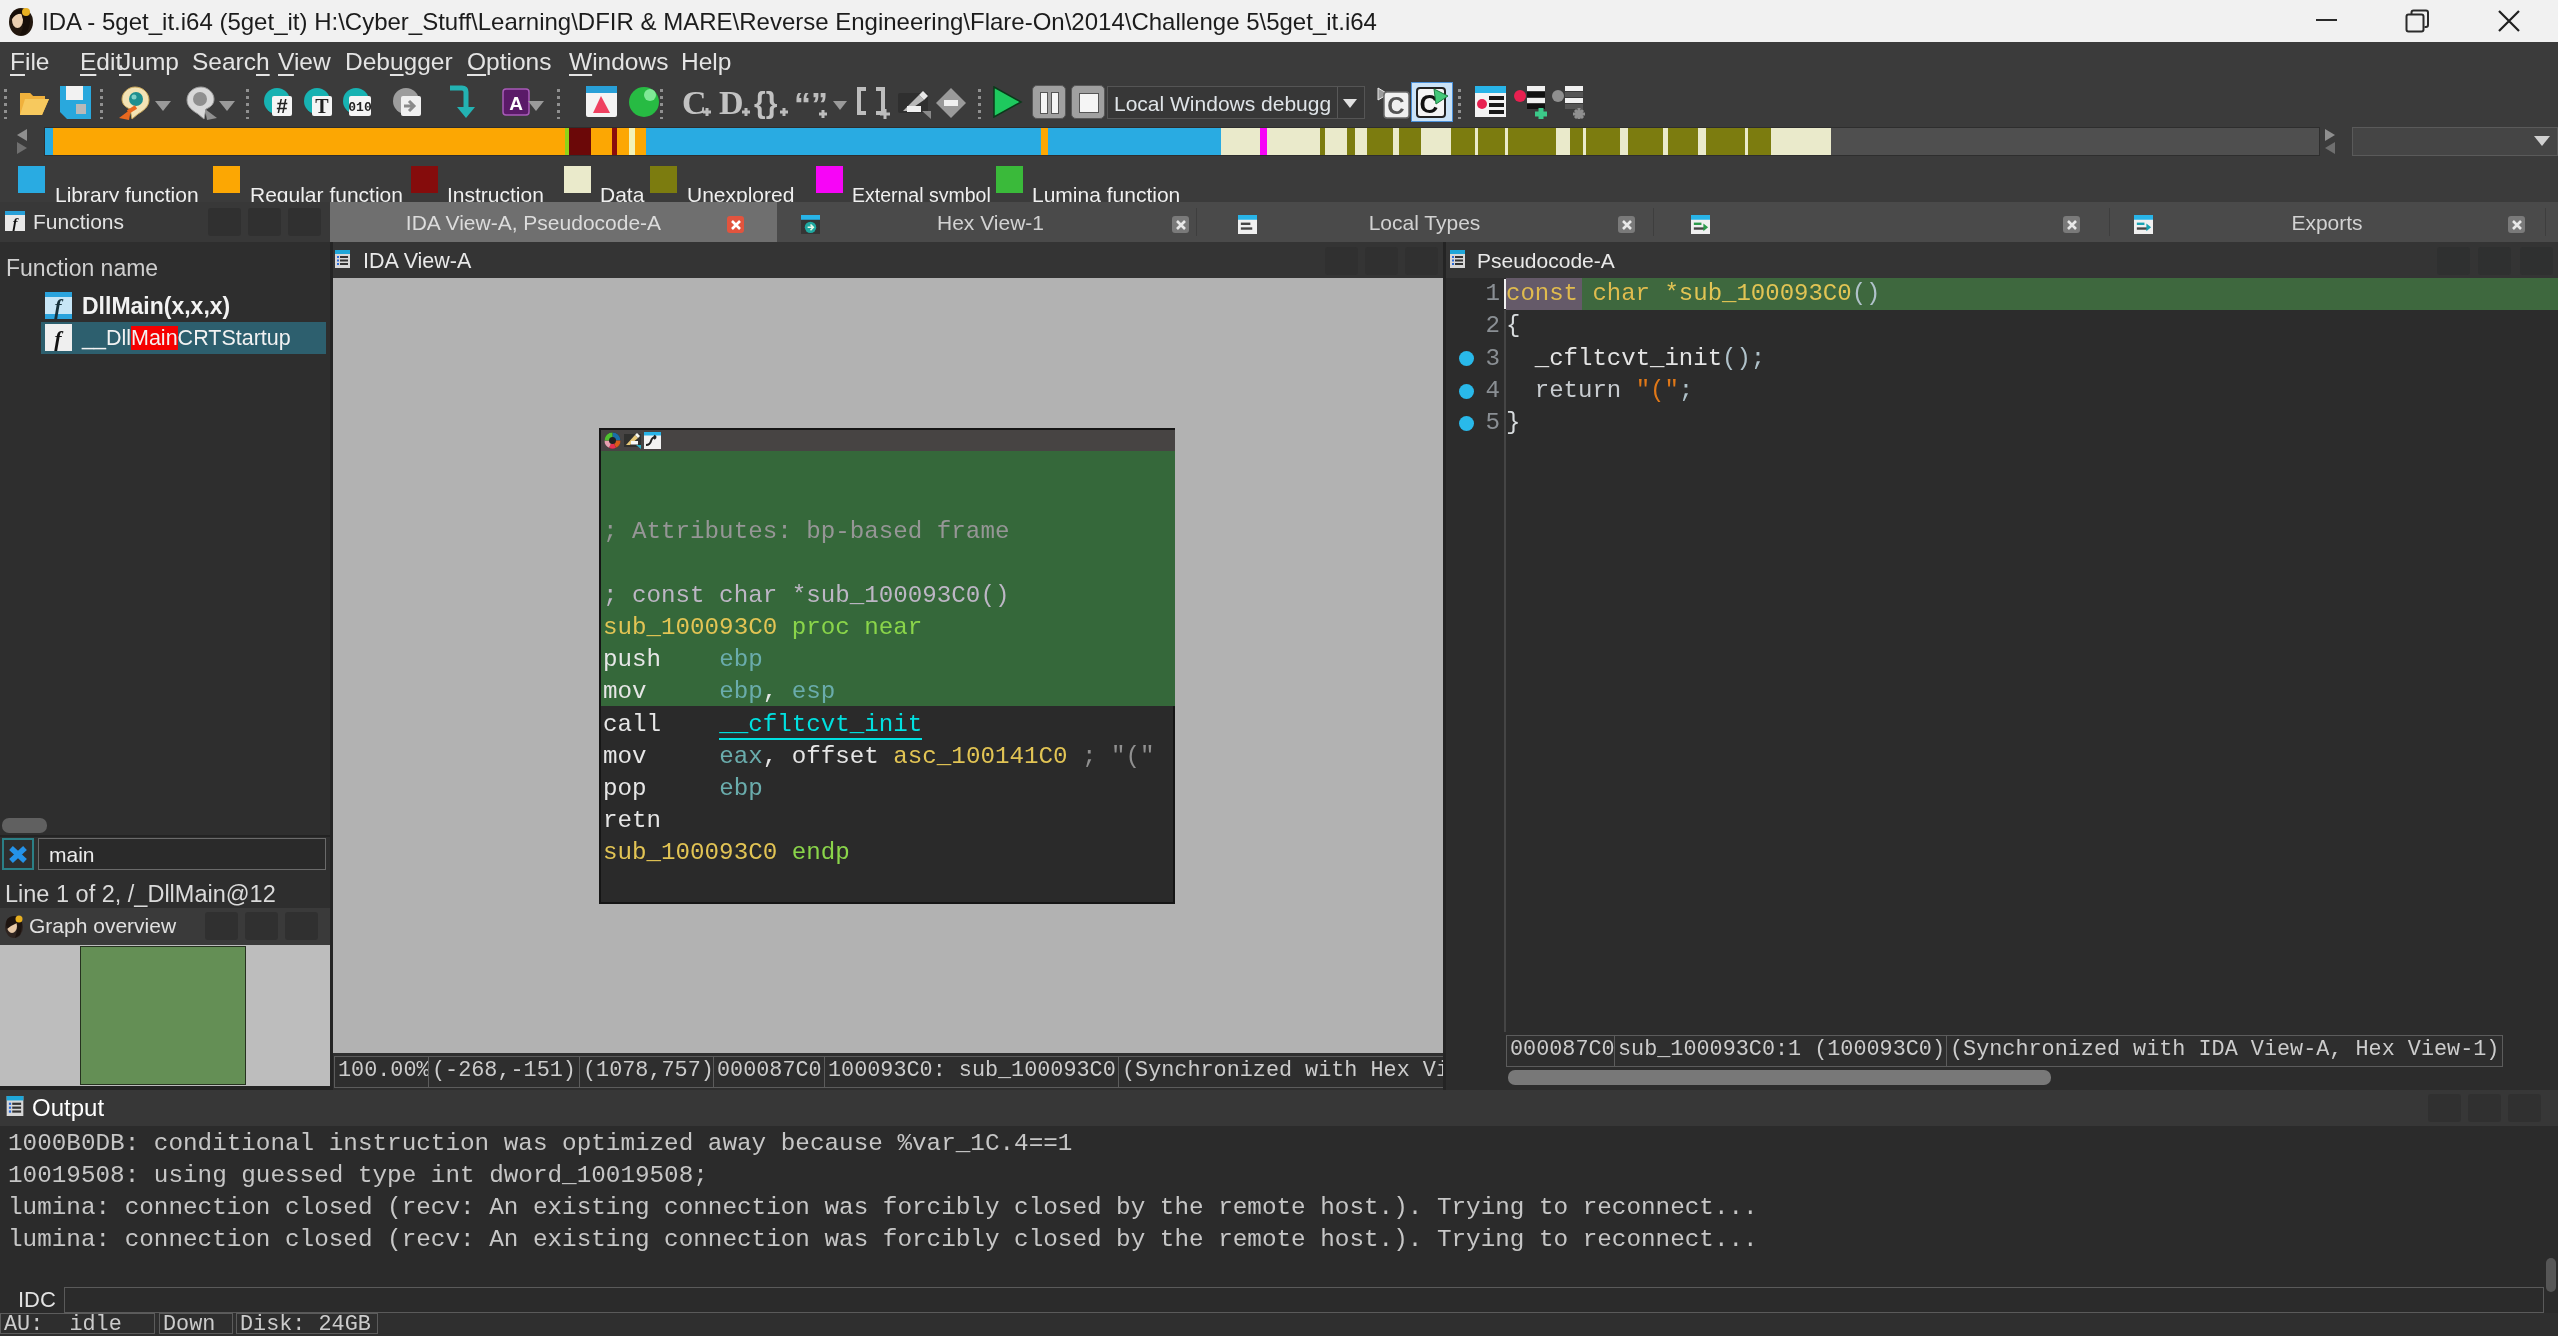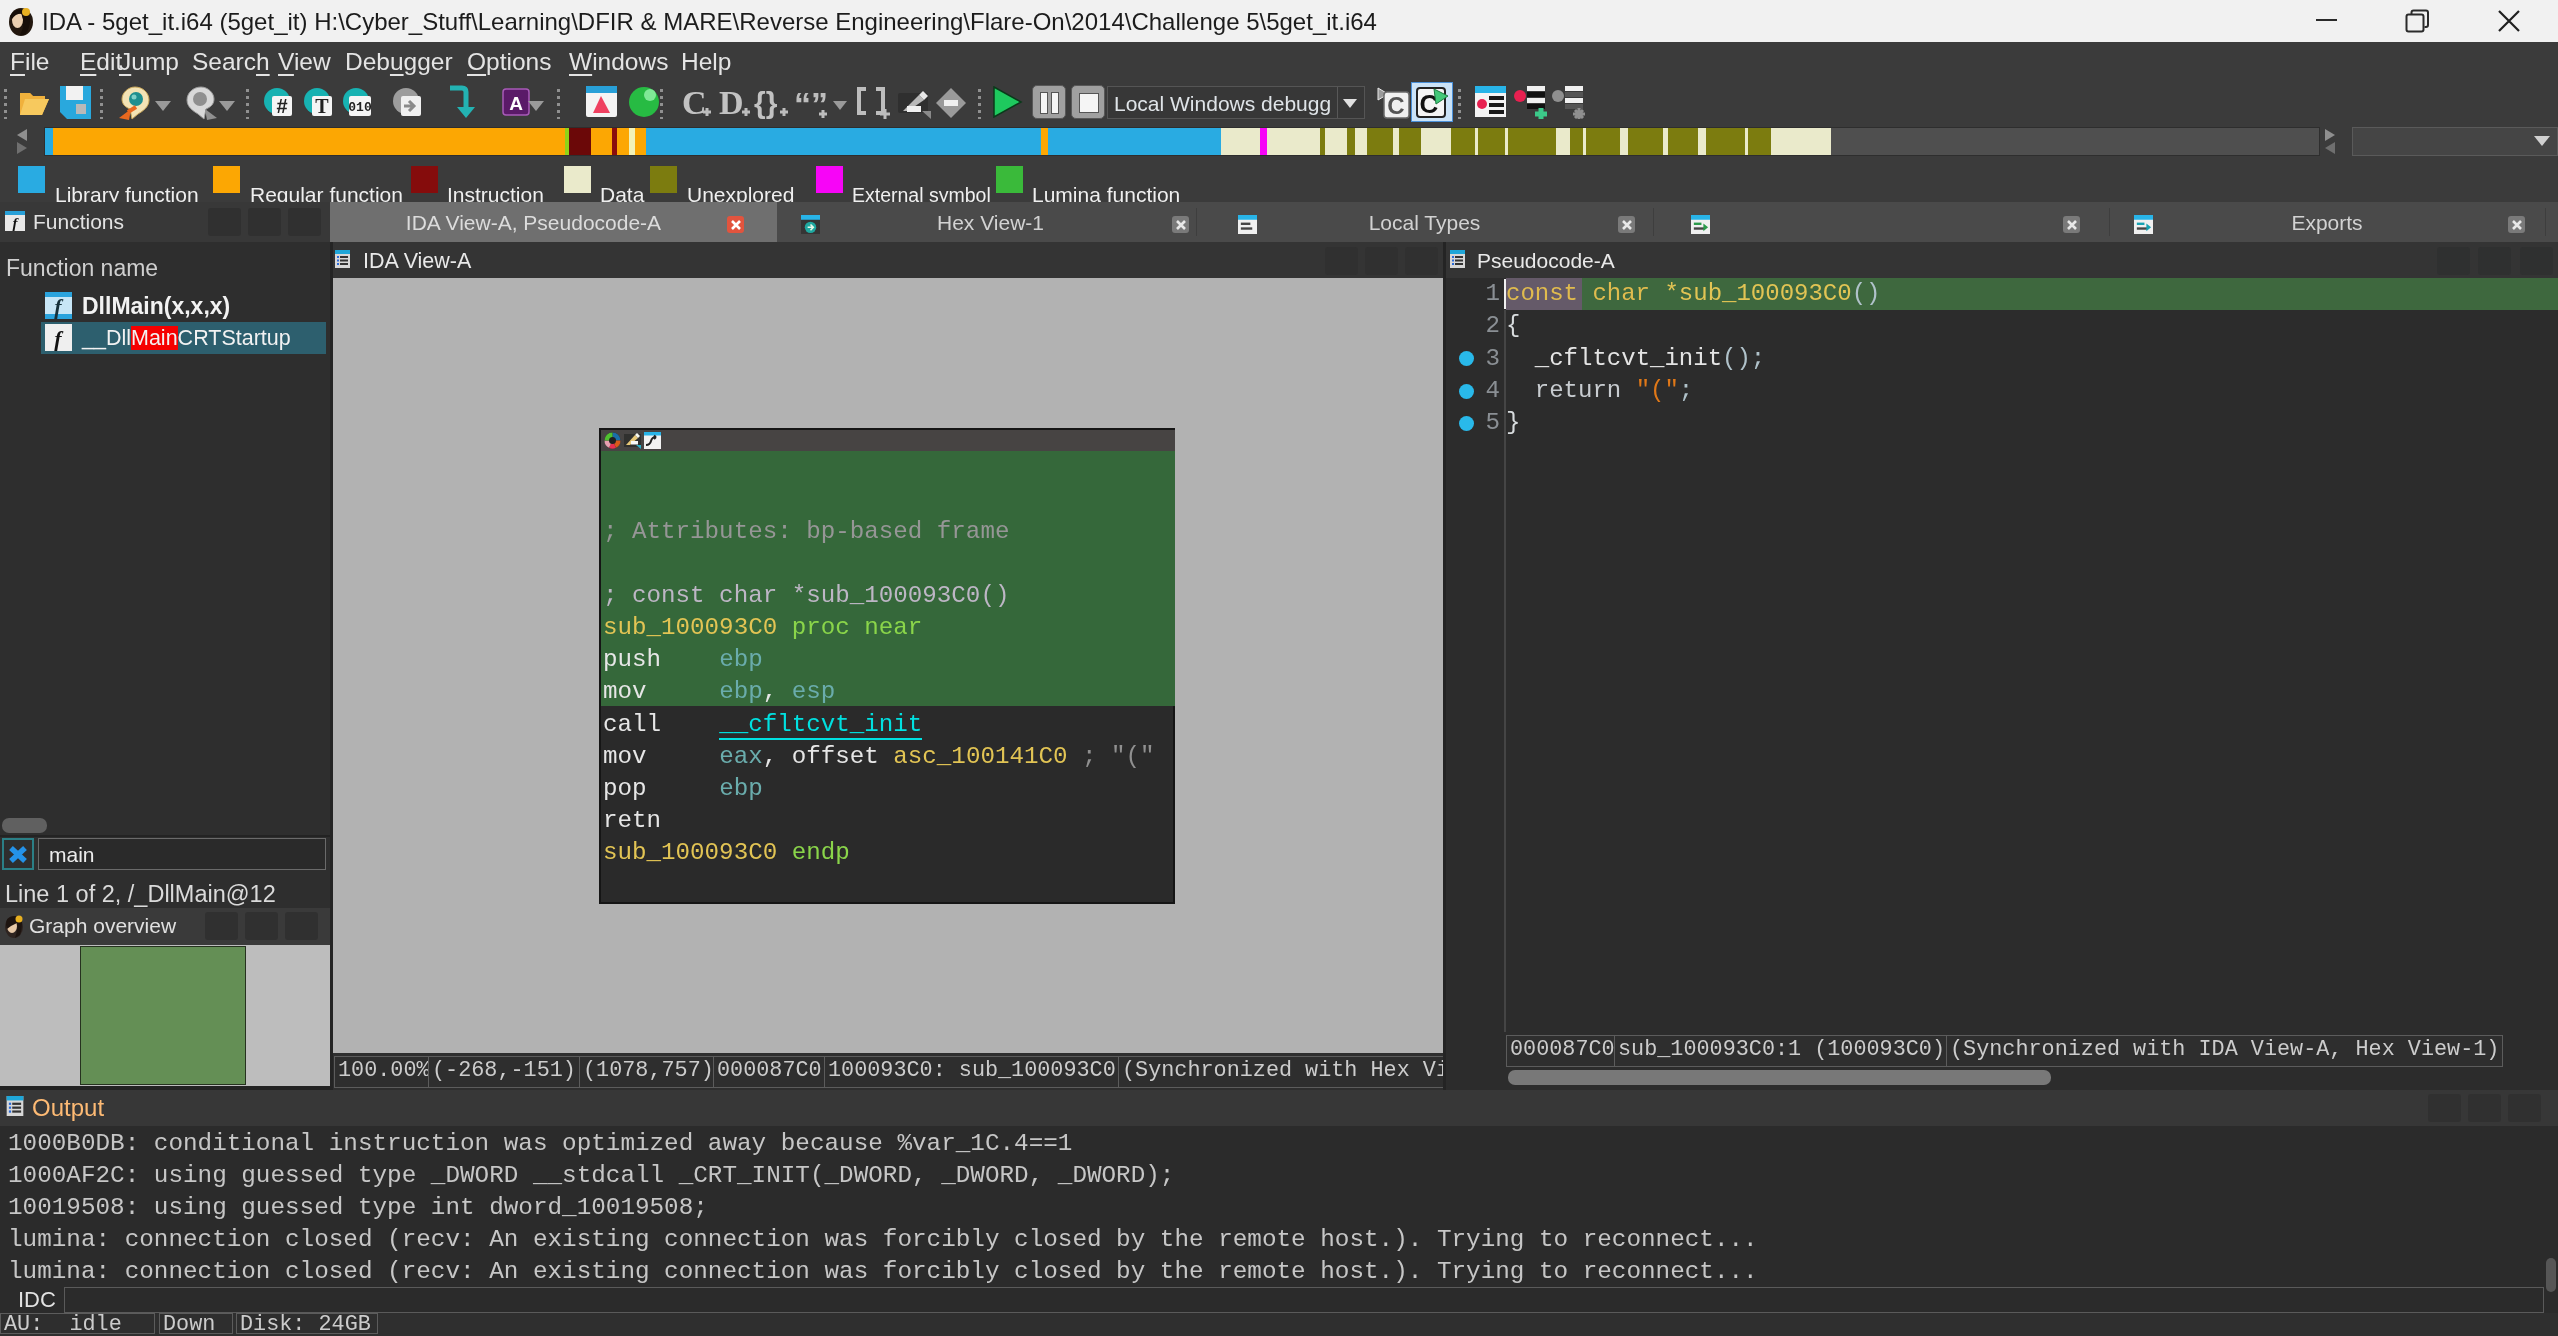--- a/index.html
+++ b/index.html
@@ -522,27 +522,26 @@
 <svg class="ab" style="left:6px;top:1096px" width="18" height="20" viewBox="0 0 15 18">
   <rect x="0" y="0" width="15" height="18" fill="#d8d8d8"></rect>
   <rect x="0" y="0" width="15" height="4" fill="#1fa6d8"></rect>
   <rect x="2" y="6" width="2" height="2" fill="#2a6ad8"></rect>
       <rect x="5" y="6" width="8" height="2" fill="#333"></rect>
   <rect x="2" y="9.5" width="2" height="2" fill="#2a6ad8"></rect>
       <rect x="5" y="9.5" width="8" height="2" fill="#333"></rect>
   <rect x="2" y="13" width="2" height="2" fill="#2a6ad8"></rect>
       <rect x="5" y="13" width="8" height="2" fill="#333"></rect>
 </svg>
-<div class="ab" style="left:32px;top:1092px;font-size:24px;color:#fdba74;line-height:32px;">Output</div>
+<div class="ab" style="left:32px;top:1092px;font-size:24px;color:#ffffff;line-height:32px;">Output</div>
 <div class="hdrbtn2" style="left:2428px;top:1094px;"></div>
 <div class="hdrbtn2" style="left:2468px;top:1094px;"></div>
 <div class="hdrbtn2" style="left:2508px;top:1094px;"></div>
 <div class="ab mono cb" style="left:8px;top:1128px;font-size:24.3px;line-height:32px;color:#c6c6c6;">
 <div>1000B0DB: conditional instruction was optimized away because %var_1C.4==1</div>
-<div>1000AF2C: using guessed type _DWORD __stdcall _CRT_INIT(_DWORD, _DWORD, _DWORD);</div>
 <div>10019508: using guessed type int dword_10019508;</div>
 <div>lumina: connection closed (recv: An existing connection was forcibly closed by the remote host.). Trying to reconnect...</div>
 <div>lumina: connection closed (recv: An existing connection was forcibly closed by the remote host.). Trying to reconnect...</div>
 </div>
 <div class="ab" style="left:2546px;top:1258px;width:10px;height:34px;border-radius:5px;background:#565656;"></div>
 <div class="ab" style="left:18px;top:1286px;font-size:22px;color:#e2e2e2;line-height:28px;">IDC</div>
 <div class="ab" style="left:64px;top:1287px;width:2480px;height:26px;border:1px solid #5a5a5a;box-sizing:border-box;background:#2b2b2b;"></div>
 <div class="ab" style="left:0;top:1313px;width:2558px;height:23px;background:#2f2f2f;"></div>
 <div class="sbox" style="left:0px;top:1313px;width:155px;height:21px;line-height:21px;font-size:21.8px;box-sizing:border-box;">AU:  idle</div>
 <div class="sbox" style="left:159px;top:1313px;width:74px;height:21px;line-height:21px;font-size:21.8px;box-sizing:border-box;">Down</div>

